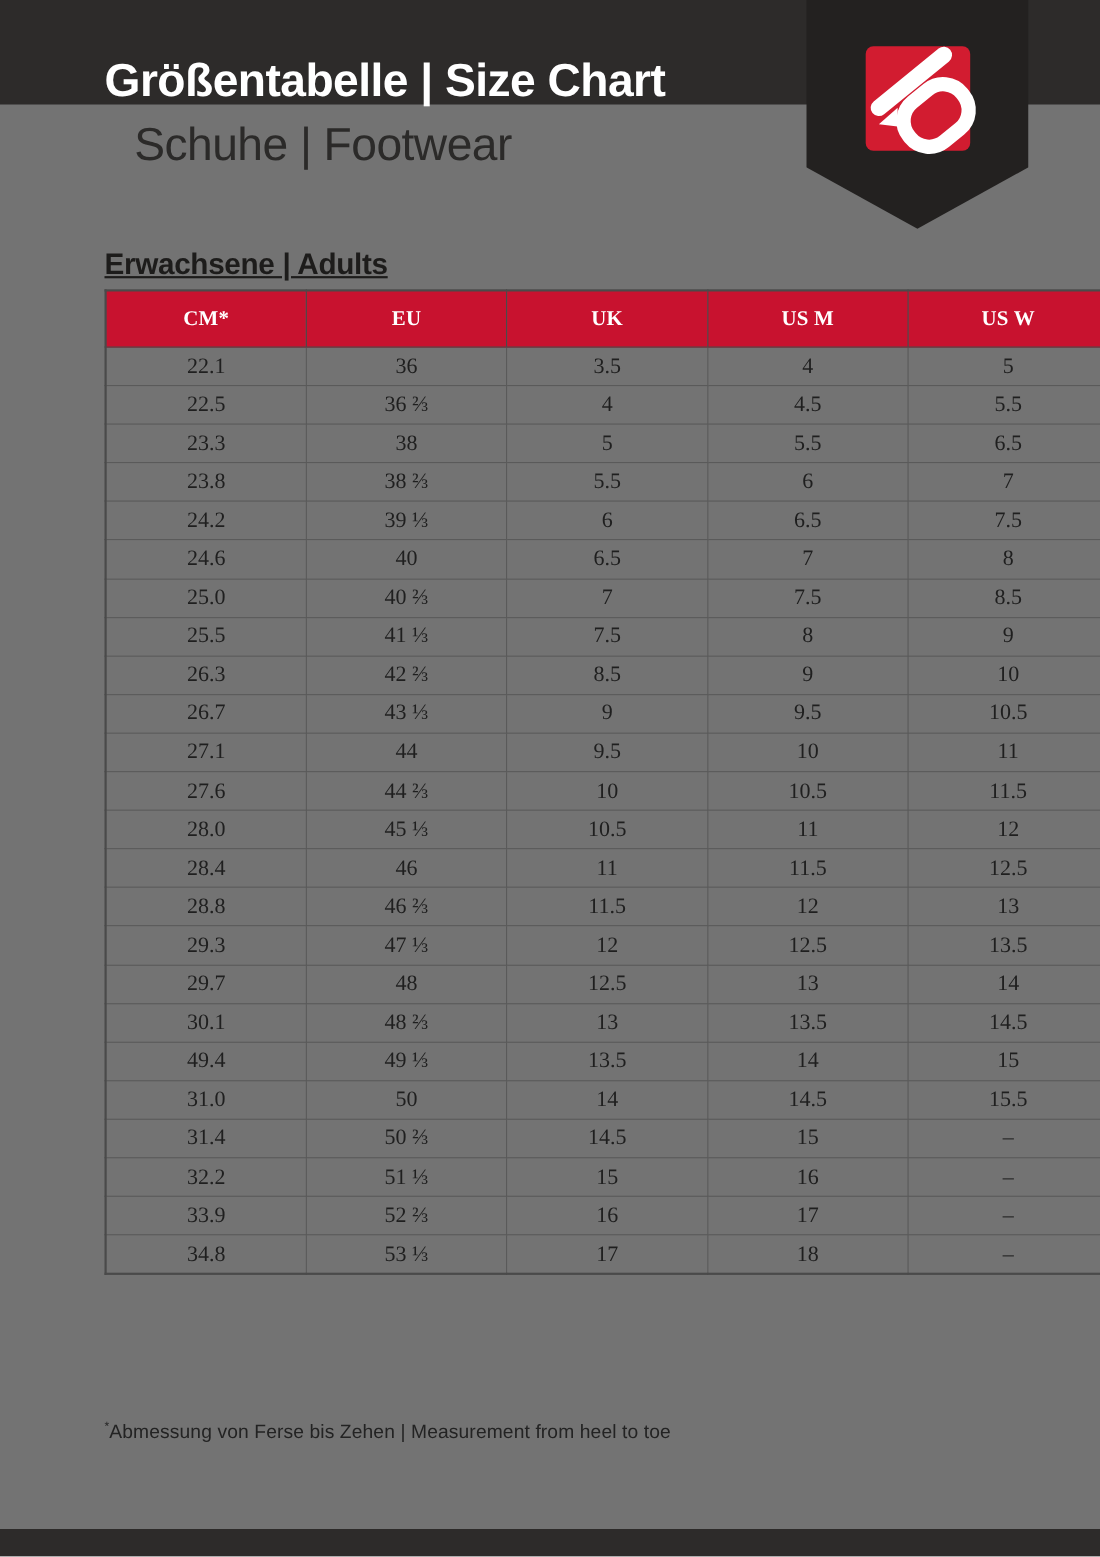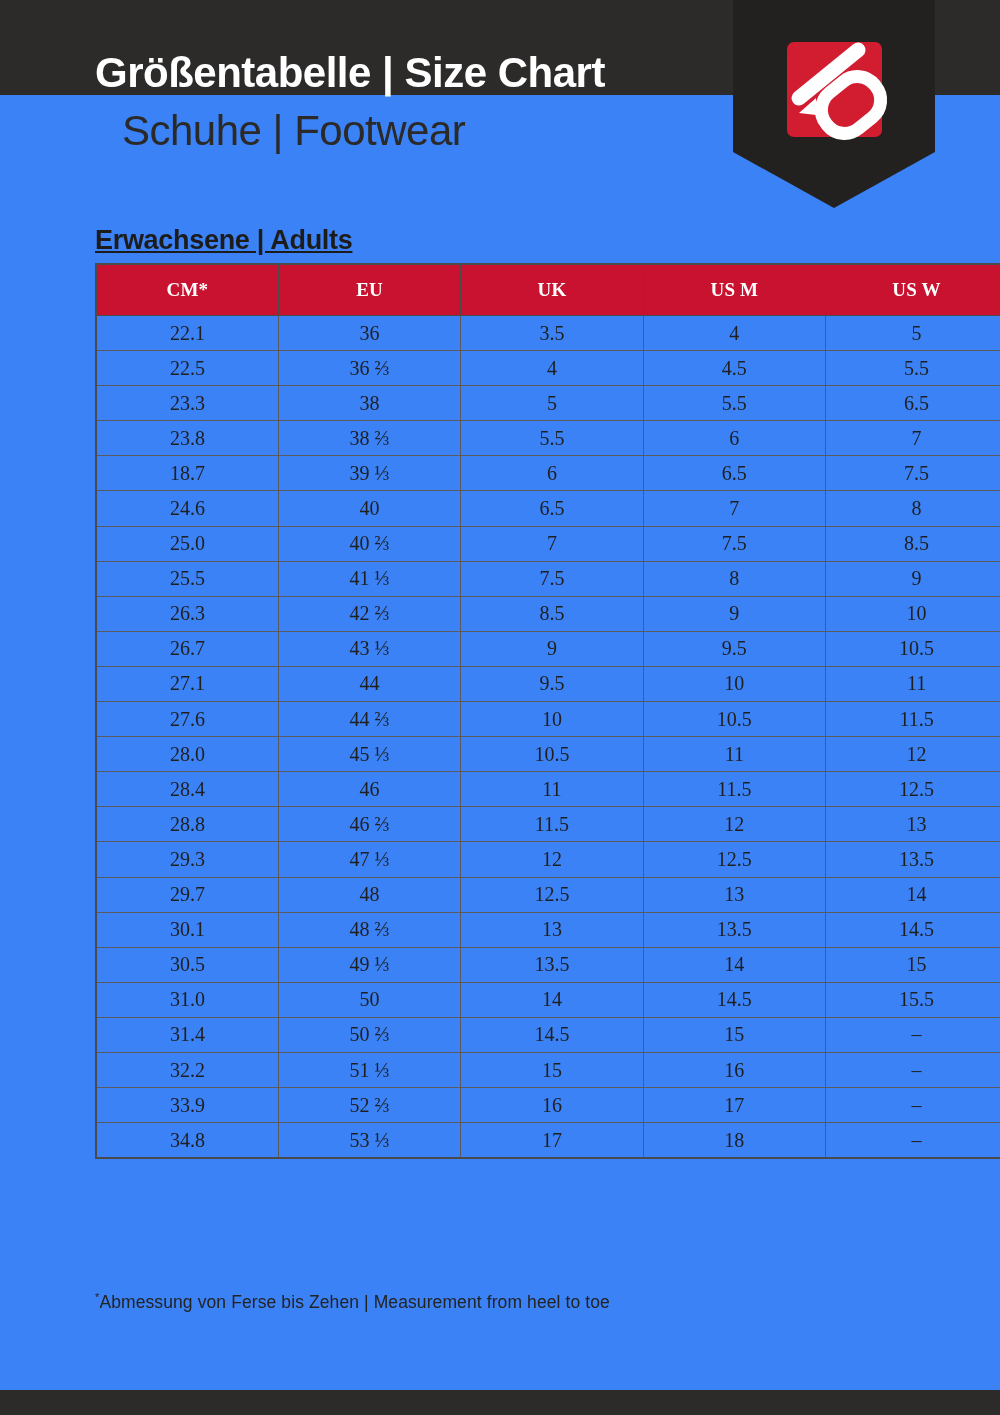--- a/index.html
+++ b/index.html
@@ -1,17 +1,17 @@
 <!DOCTYPE html>
 <html><head>
 <meta charset="utf-8">
 <style>
   html,body { margin:0; padding:0; background:#ffffff; }
   .page {
-    position:relative; width:1000px; height:1415px; background:#3b82f6;
+    position:relative; width:1000px; height:1415px; background:#737373;
     font-family:"Liberation Sans", sans-serif; overflow:hidden;
   }
   .top-band { position:absolute; left:0; top:0; width:1000px; height:95px; background:#2d2b2a; z-index:1; }
   .pennant  { position:absolute; left:733px; top:0; width:202px; height:210px; z-index:2; }
   .logo     { position:absolute; left:787px; top:42px; width:95px; height:95px; z-index:3; }
   .logo svg { overflow:visible; }
   .title {
     position:absolute; left:95px; top:52px; margin:0; z-index:4;
     font-size:42px; font-weight:700; color:#ffffff; letter-spacing:-0.5px; line-height:1; white-space:nowrap;
   }
@@ -104,21 +104,21 @@
           <td>6.5</td>
         </tr>
         <tr>
           <td>23.8</td>
           <td>38 ⅔</td>
           <td>5.5</td>
           <td>6</td>
           <td>7</td>
         </tr>
         <tr>
-          <td>18.7</td>
+          <td>24.2</td>
           <td>39 ⅓</td>
           <td>6</td>
           <td>6.5</td>
           <td>7.5</td>
         </tr>
         <tr>
           <td>24.6</td>
           <td>40</td>
           <td>6.5</td>
           <td>7</td>
@@ -202,21 +202,21 @@
           <td>14</td>
         </tr>
         <tr>
           <td>30.1</td>
           <td>48 ⅔</td>
           <td>13</td>
           <td>13.5</td>
           <td>14.5</td>
         </tr>
         <tr>
-          <td>30.5</td>
+          <td>49.4</td>
           <td>49 ⅓</td>
           <td>13.5</td>
           <td>14</td>
           <td>15</td>
         </tr>
         <tr>
           <td>31.0</td>
           <td>50</td>
           <td>14</td>
           <td>14.5</td>

